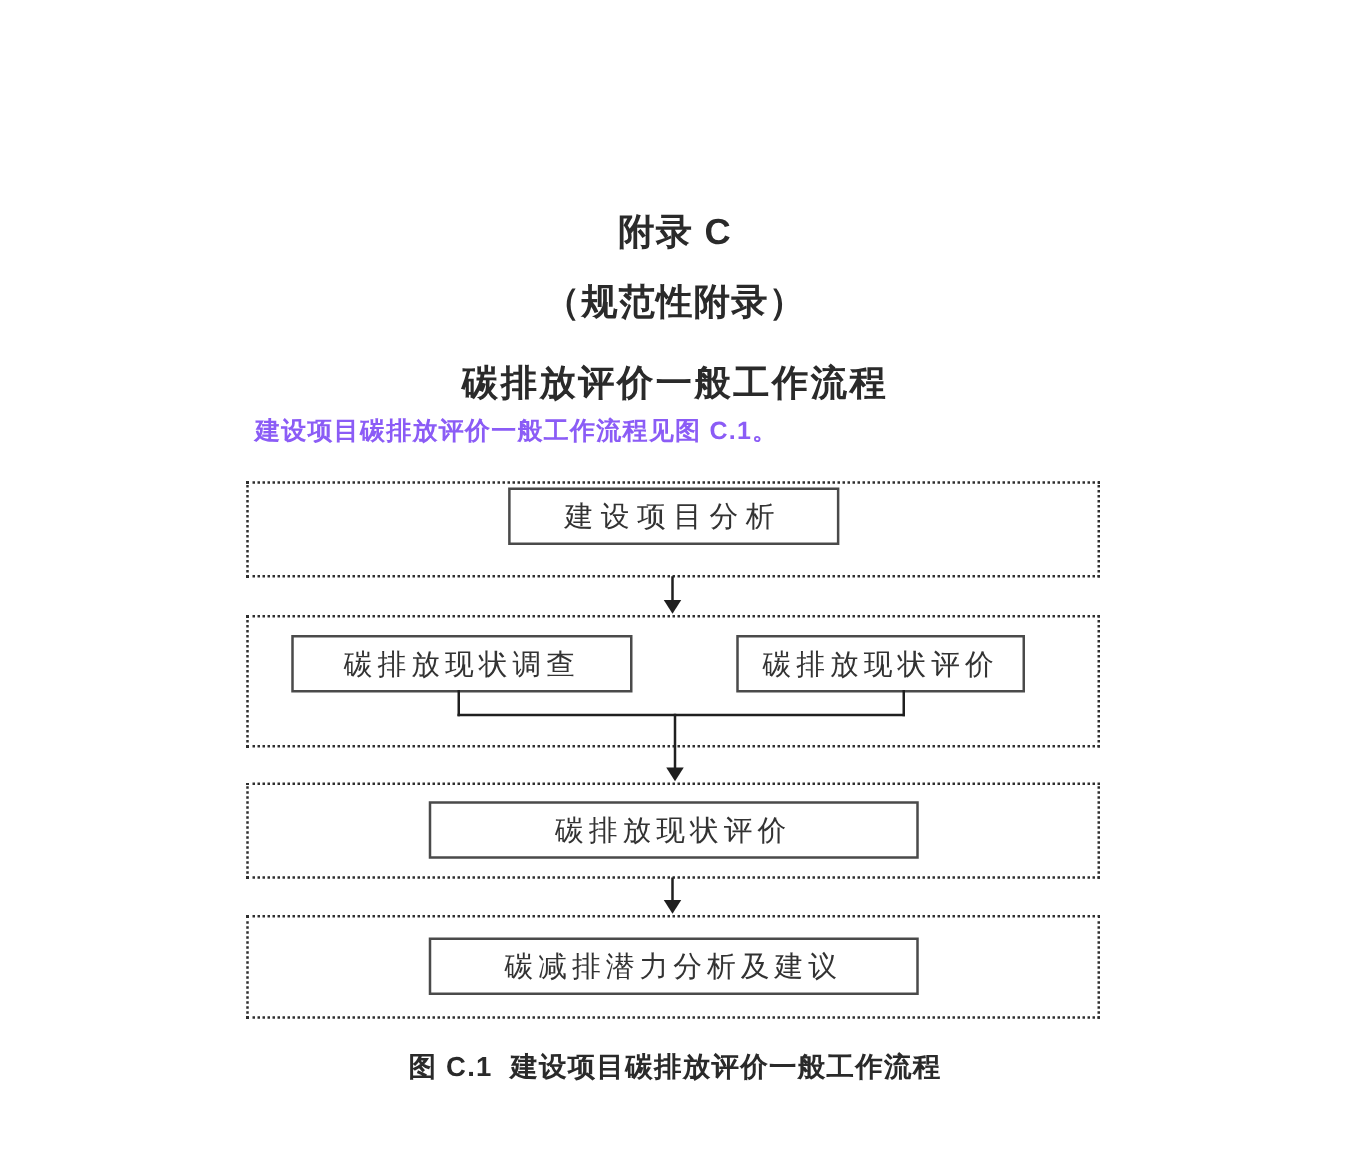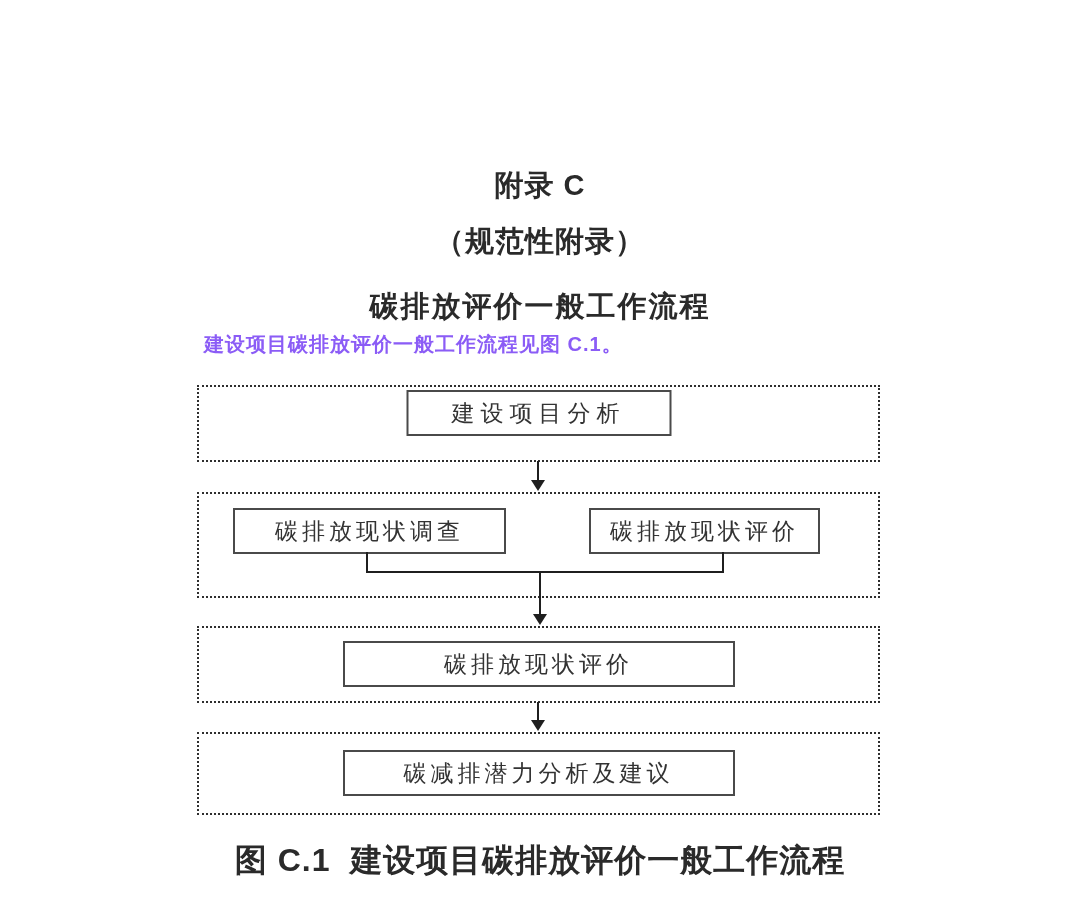--- a/index.html
+++ b/index.html
@@ -72,21 +72,21 @@
   #conn-center-line { left: 539px; top: 571px; height: 44px; }
   #conn-center-head { left: 533px; top: 614px; }
 
   
   #arrow2-line { left: 537px; top: 702px; height: 20px; }
   #arrow2-head { left: 531px; top: 720px; }
 
   .caption {
     position: absolute; left: 0; top: 839px; width: 100%;
     text-align: center; font-weight: bold;
-    font-size: 32px; color: #2a2a2a;
+    font-size: 22px; color: #2a2a2a;
     letter-spacing: 1px; white-space: pre;
   }
 </style>
 </head>
 <body>
 
 <div class="page">
 
   <div class="heading" id="heading-appendix">附录 C</div>
 

